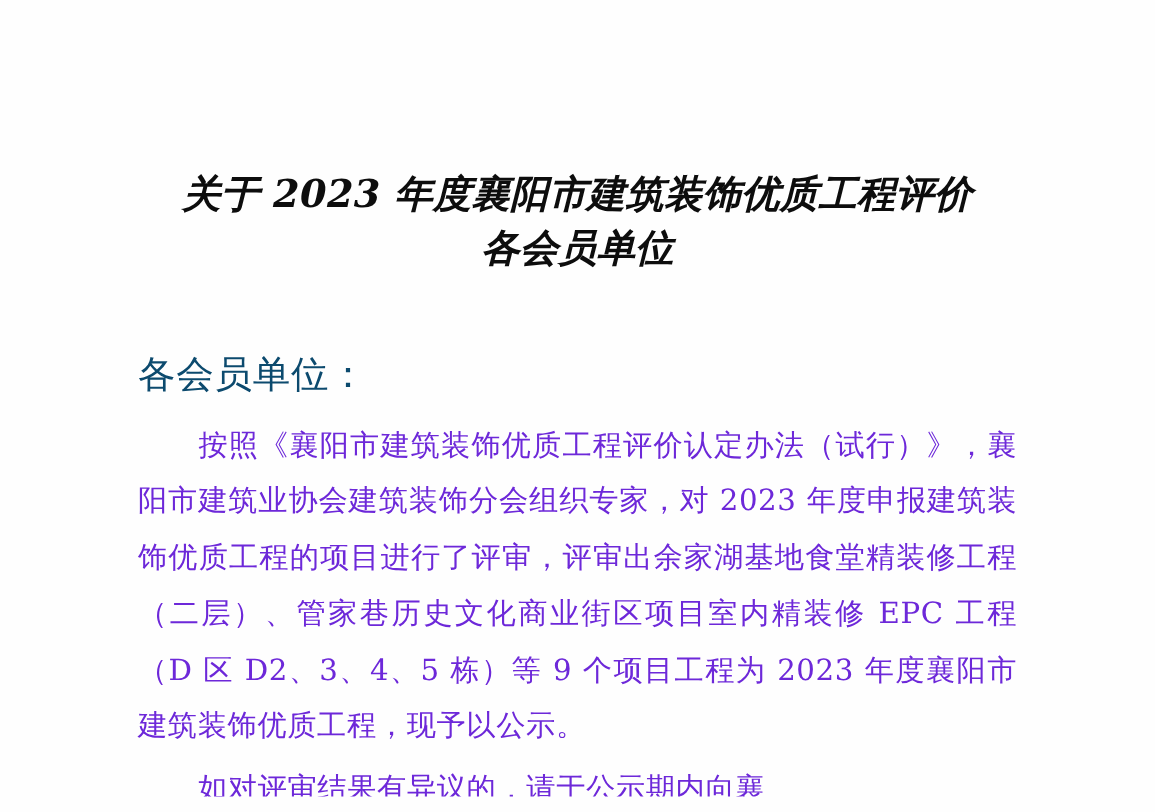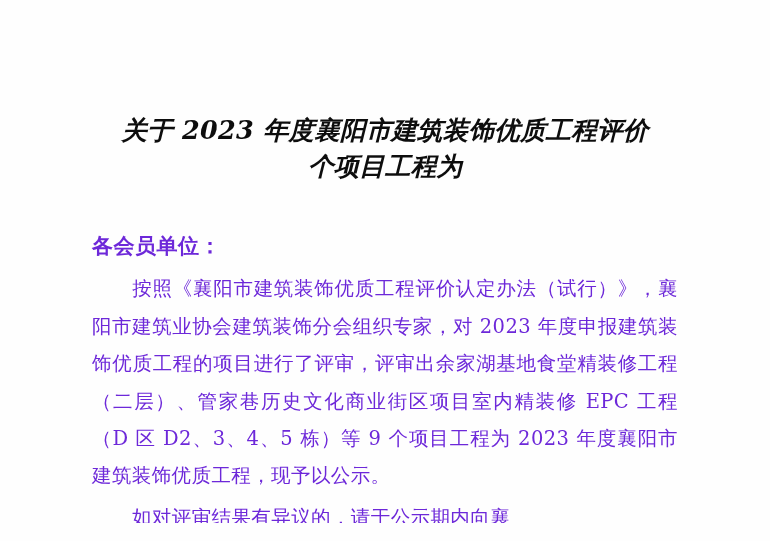--- a/index.html
+++ b/index.html
@@ -37,26 +37,25 @@
   .title-line {
     display: block;
   }
   .title-line.second {
     text-align: center;
   }
   .body-block {
     margin-top: 42px;
   }
   .salutation {
-    font-size: 21px;
+    font-size: 25px;
     line-height: 1.9;
     margin: 0 0 4px 0;
     letter-spacing: 0.5px;
-    color: #6d28d9;
-    font-weight: bold;
+    color: #0c4a6e;
   }
   .para {
     font-size: 19.5px;
     line-height: 1.92;
     margin: 0;
     text-align: justify;
     text-justify: inter-ideograph;
     letter-spacing: 0.4px;
     color: #6d28d9;
   }
@@ -74,21 +73,21 @@
     top: -2px;
   }
 </style>
 </head>
 <body>
 
 <div class="page">
 
   <h1 class="doc-title">
     <span class="title-line first">关于 2023 年度襄阳市建筑装饰优质工程评价</span>
-    <span class="title-line second">个项目工程为</span>
+    <span class="title-line second">各会员单位</span>
   </h1>
 
   <div class="body-block">
     <p class="salutation">各会员单位：</p>
 
     <p class="para"><span class="indent"></span><span>按照《襄阳市建筑装饰优质工程评价认定办法（试行）》，襄阳市建筑业协会建筑装饰分会组织专家，对 2023 年度申报建筑装饰优质工程的项目进行了评审，评审出余家湖基地食堂精装修工程（二层）、管家巷历史文化商业街区项目室内精装修 EPC 工程 （D 区 D2、3、4、5 栋）等 9 个项目工程为 2023 年度襄阳市建筑装饰优质工程，现予以公示。</span></p>
 
     <div class="fade-row">
       <p class="para"><span class="indent"></span><span>如对评审结果有异议的，请于公示期内向襄</span></p>
     </div>

